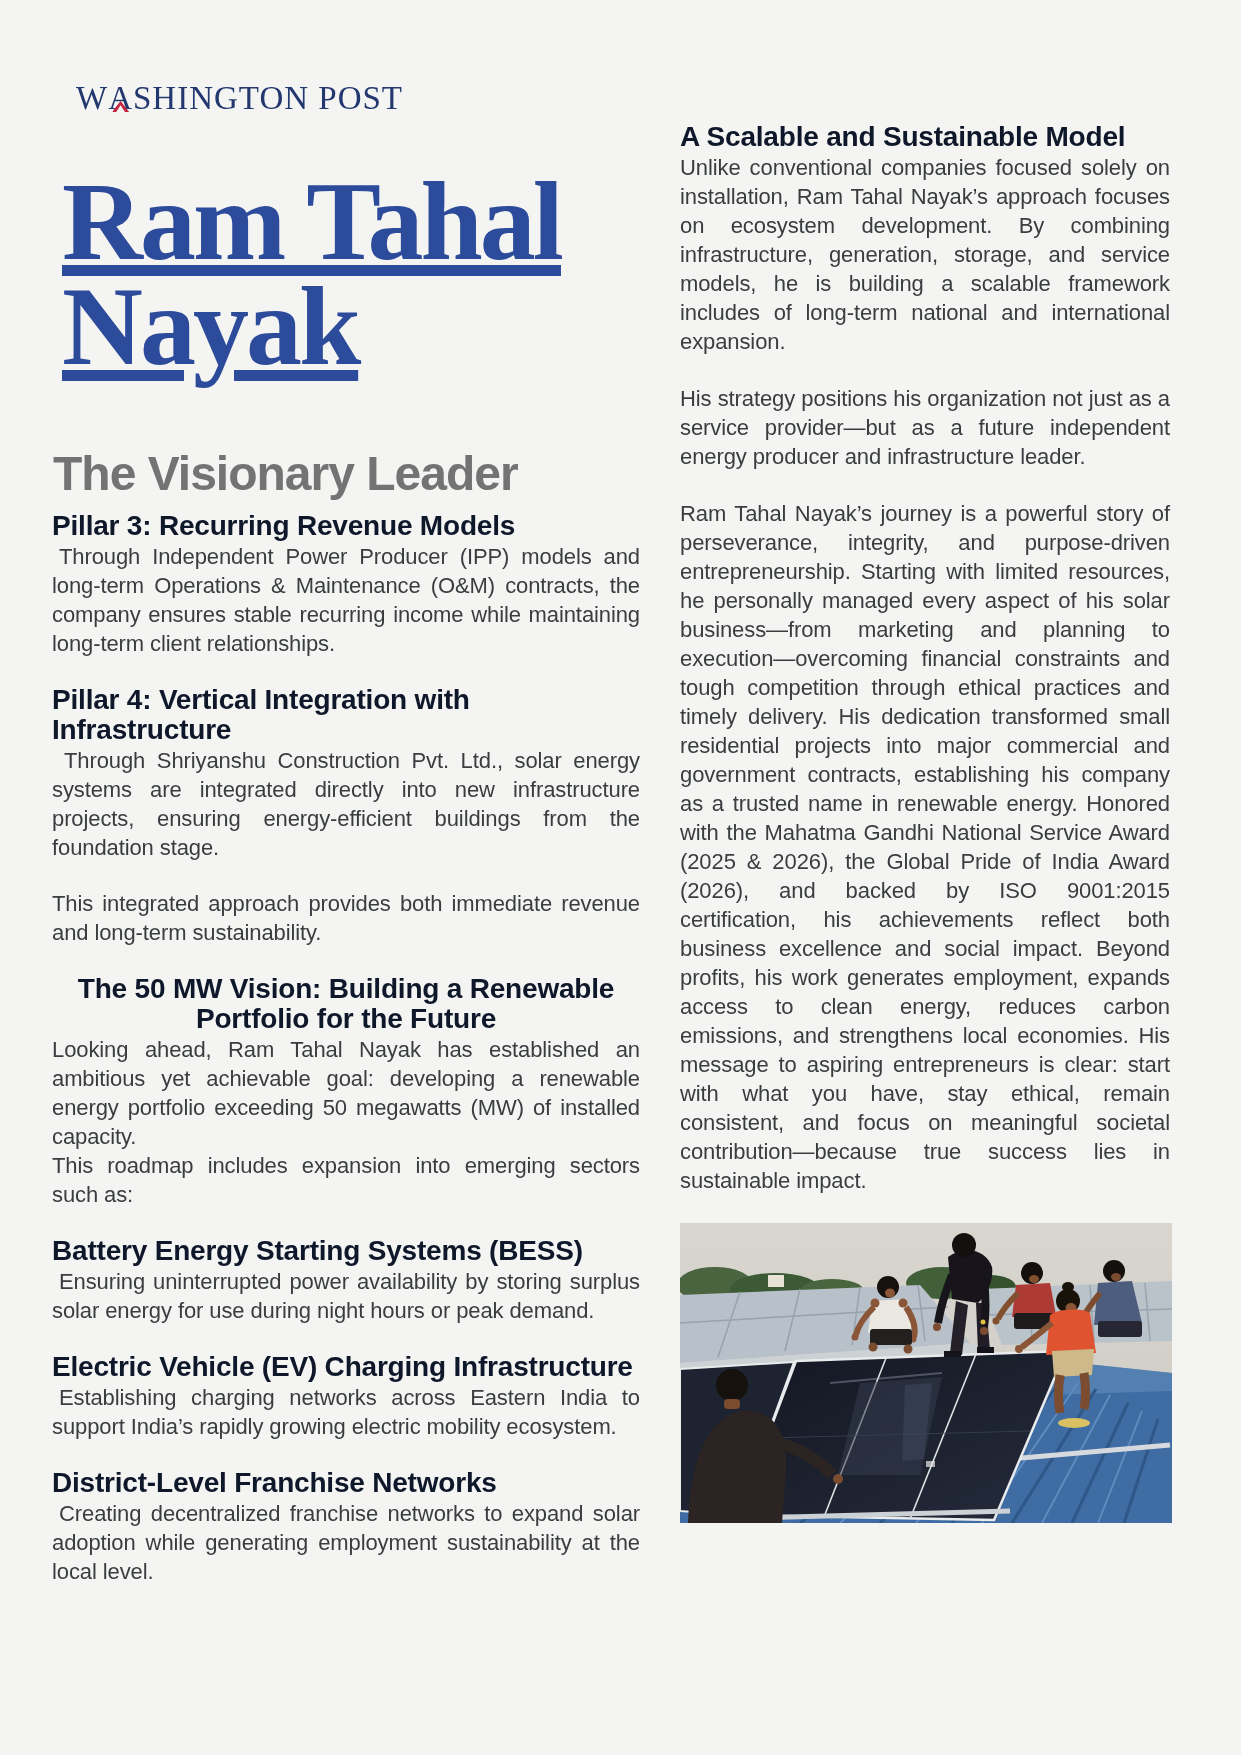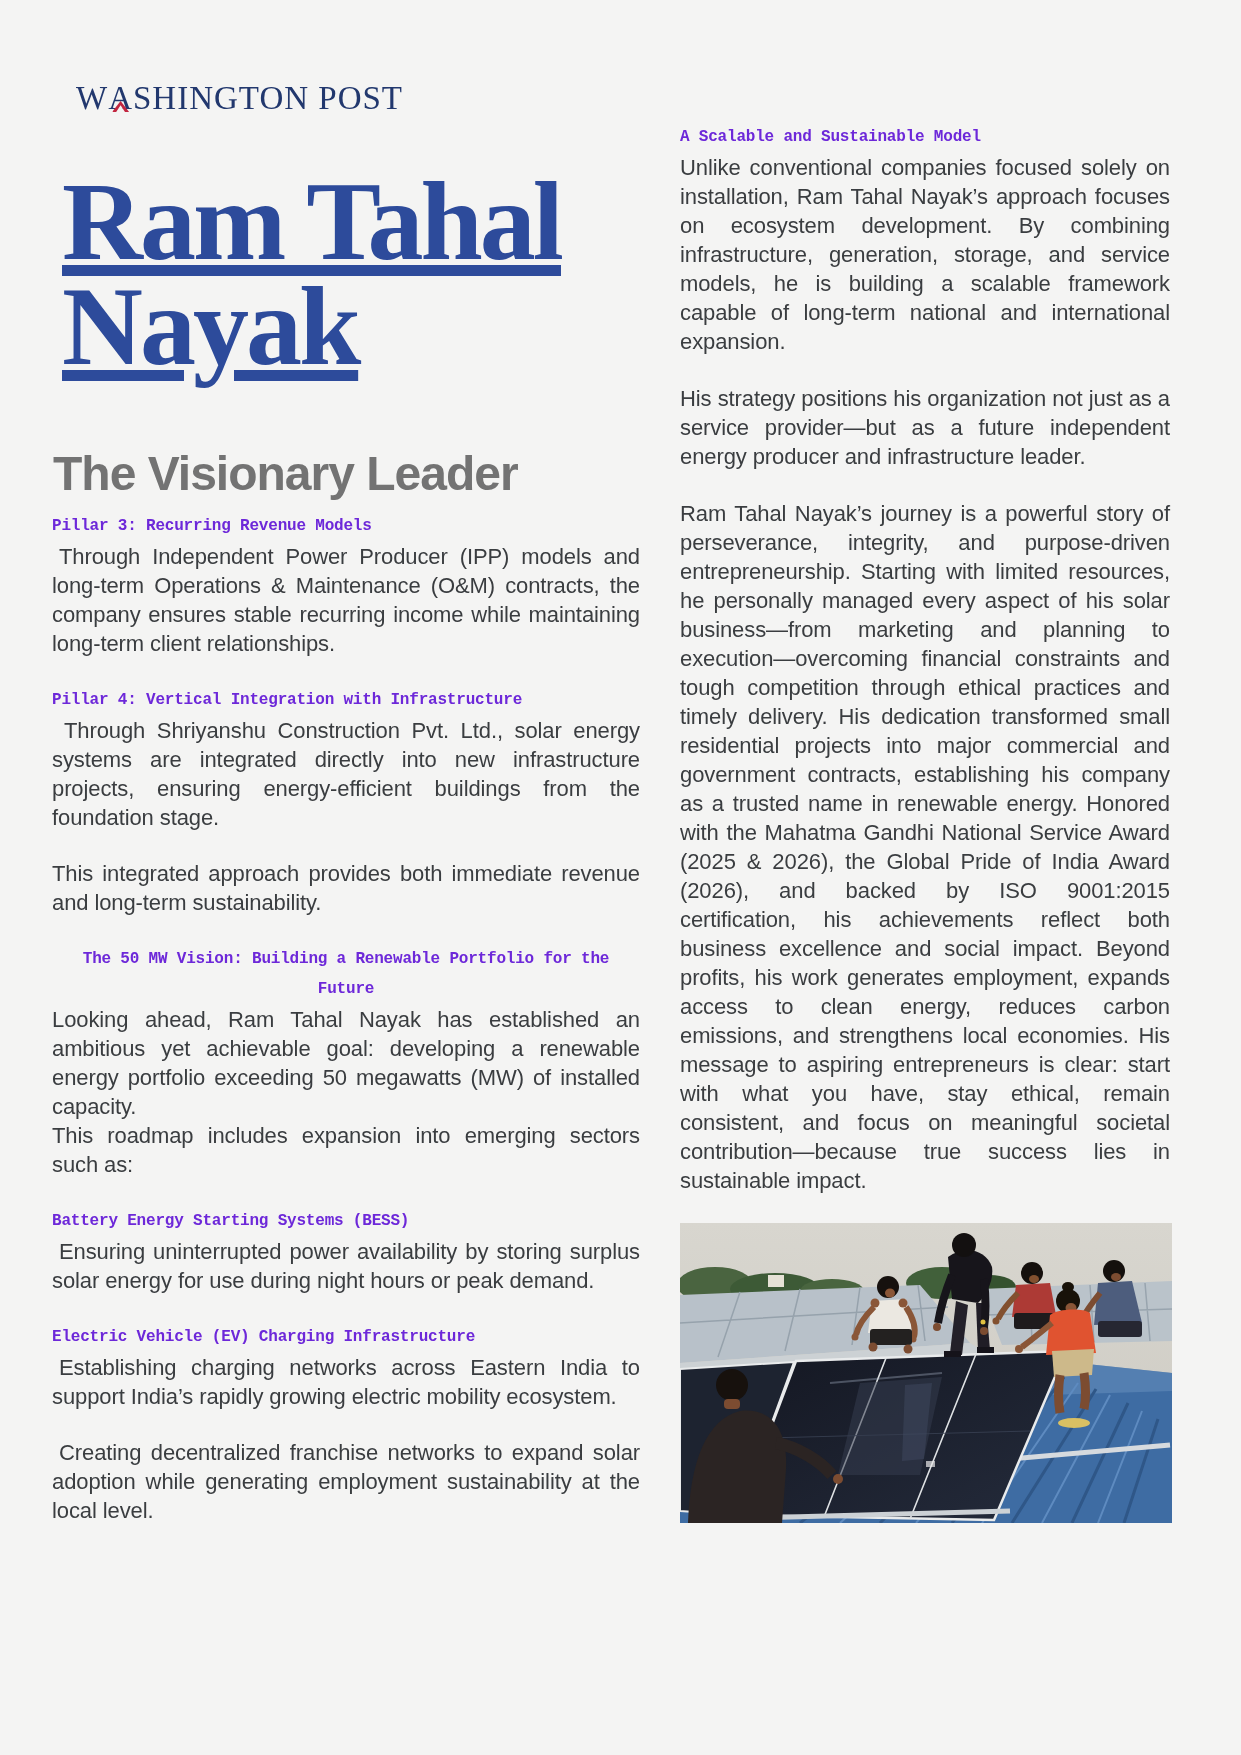--- a/index.html
+++ b/index.html
@@ -41,22 +41,22 @@
   }
 
   
   .col{position:absolute;}
   .col-left{left:52px;top:511px;width:588px;}
   .col-right{left:680px;top:122px;width:490px;}
 
   .sec{margin:0 0 27px 0;}
   .sec h3{
     margin:0 0 1px 0;
-    font-size:16px;line-height:30px;font-weight:700;
-    color:#6d28d9;letter-spacing:-0.2px;font-family:Liberation Mono, monospace;
+    font-size:28px;line-height:30px;font-weight:700;
+    color:#0f172a;letter-spacing:-0.2px;
   }
   .sec h3.center{text-align:center;}
   .sec p{
     margin:0;
     font-size:22px;line-height:29px;
     text-align:justify;color:#3a3d40;
     letter-spacing:-0.1px;
   }
   .sec p.indent1{text-indent:7px;}
   .sec p.indent2{text-indent:12px;}
@@ -110,30 +110,31 @@
       <h3>Battery Energy Starting Systems (BESS)</h3>
       <p class="indent1">Ensuring uninterrupted power availability by storing surplus solar energy for use during night hours or peak demand.</p>
     </div>
 
     <div class="sec">
       <h3>Electric Vehicle (EV) Charging Infrastructure</h3>
       <p class="indent1">Establishing charging networks across Eastern India to support India’s rapidly growing electric mobility ecosystem.</p>
     </div>
 
     <div class="sec">
+      <h3>District-Level Franchise Networks</h3>
       <p class="indent1">Creating decentralized franchise networks to expand solar adoption while generating employment sustainability at the local level.</p>
     </div>
 
   </section>
 
   <section class="col col-right">
 
     <div class="sec">
       <h3>A Scalable and Sustainable Model</h3>
-      <p>Unlike conventional companies focused solely on installation, Ram Tahal Nayak’s approach focuses on ecosystem development. By combining infrastructure, generation, storage, and service models, he is building a scalable framework capable of long-term national and international expansion.</p>
+      <p>Unlike conventional companies focused solely on installation, Ram Tahal Nayak’s approach focuses on ecosystem development. By combining infrastructure, generation, storage, and service models, he is building a scalable framework includes of long-term national and international expansion.</p>
     </div>
 
     <div class="sec">
       <p>His strategy positions his organization not just as a service provider—but as a future independent energy producer and infrastructure leader.</p>
     </div>
 
     <div class="sec">
       <p>Ram Tahal Nayak’s journey is a powerful story of perseverance, integrity, and purpose-driven entrepreneurship. Starting with limited resources, he personally managed every aspect of his solar business—from marketing and planning to execution—overcoming financial constraints and tough competition through ethical practices and timely delivery. His dedication transformed small residential projects into major commercial and government contracts, establishing his company as a trusted name in renewable energy. Honored with the Mahatma Gandhi National Service Award (2025 &amp; 2026), the Global Pride of India Award (2026), and backed by ISO 9001:2015 certification, his achievements reflect both business excellence and social impact. Beyond profits, his work generates employment, expands access to clean energy, reduces carbon emissions, and strengthens local economies. His message to aspiring entrepreneurs is clear: start with what you have, stay ethical, remain consistent, and focus on meaningful societal contribution—because true success lies in sustainable impact.</p>
     </div>
 

